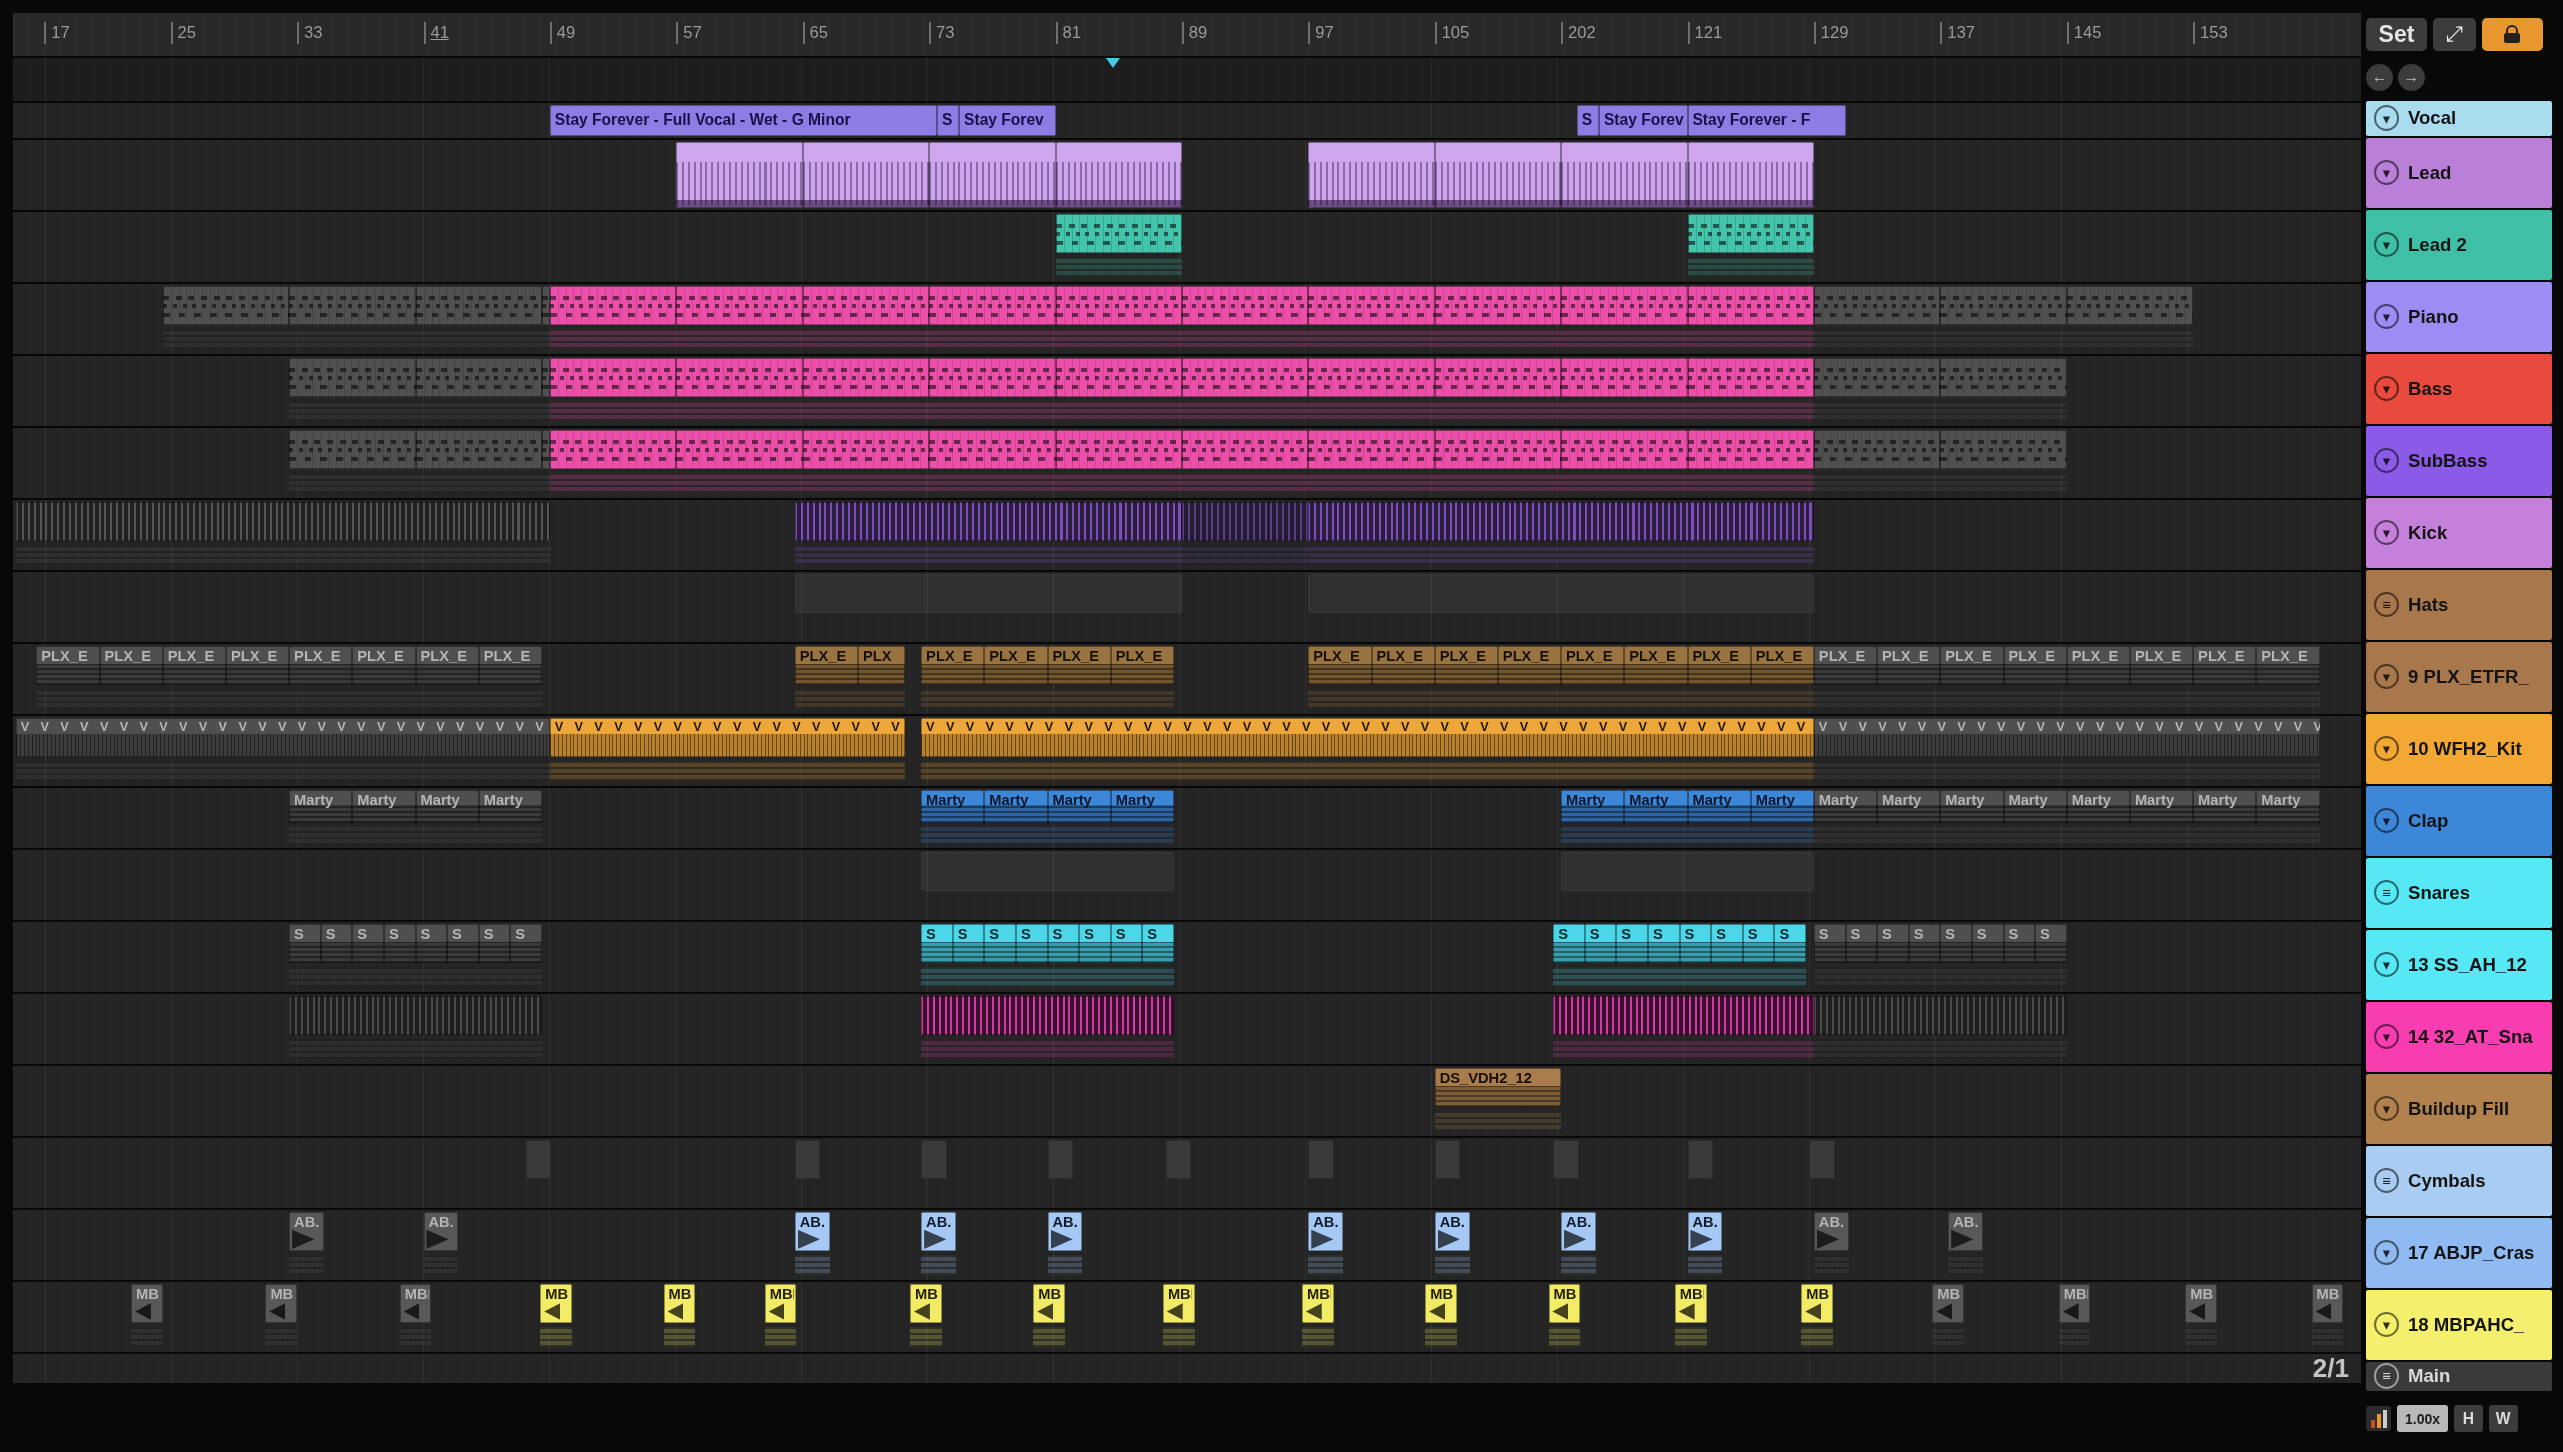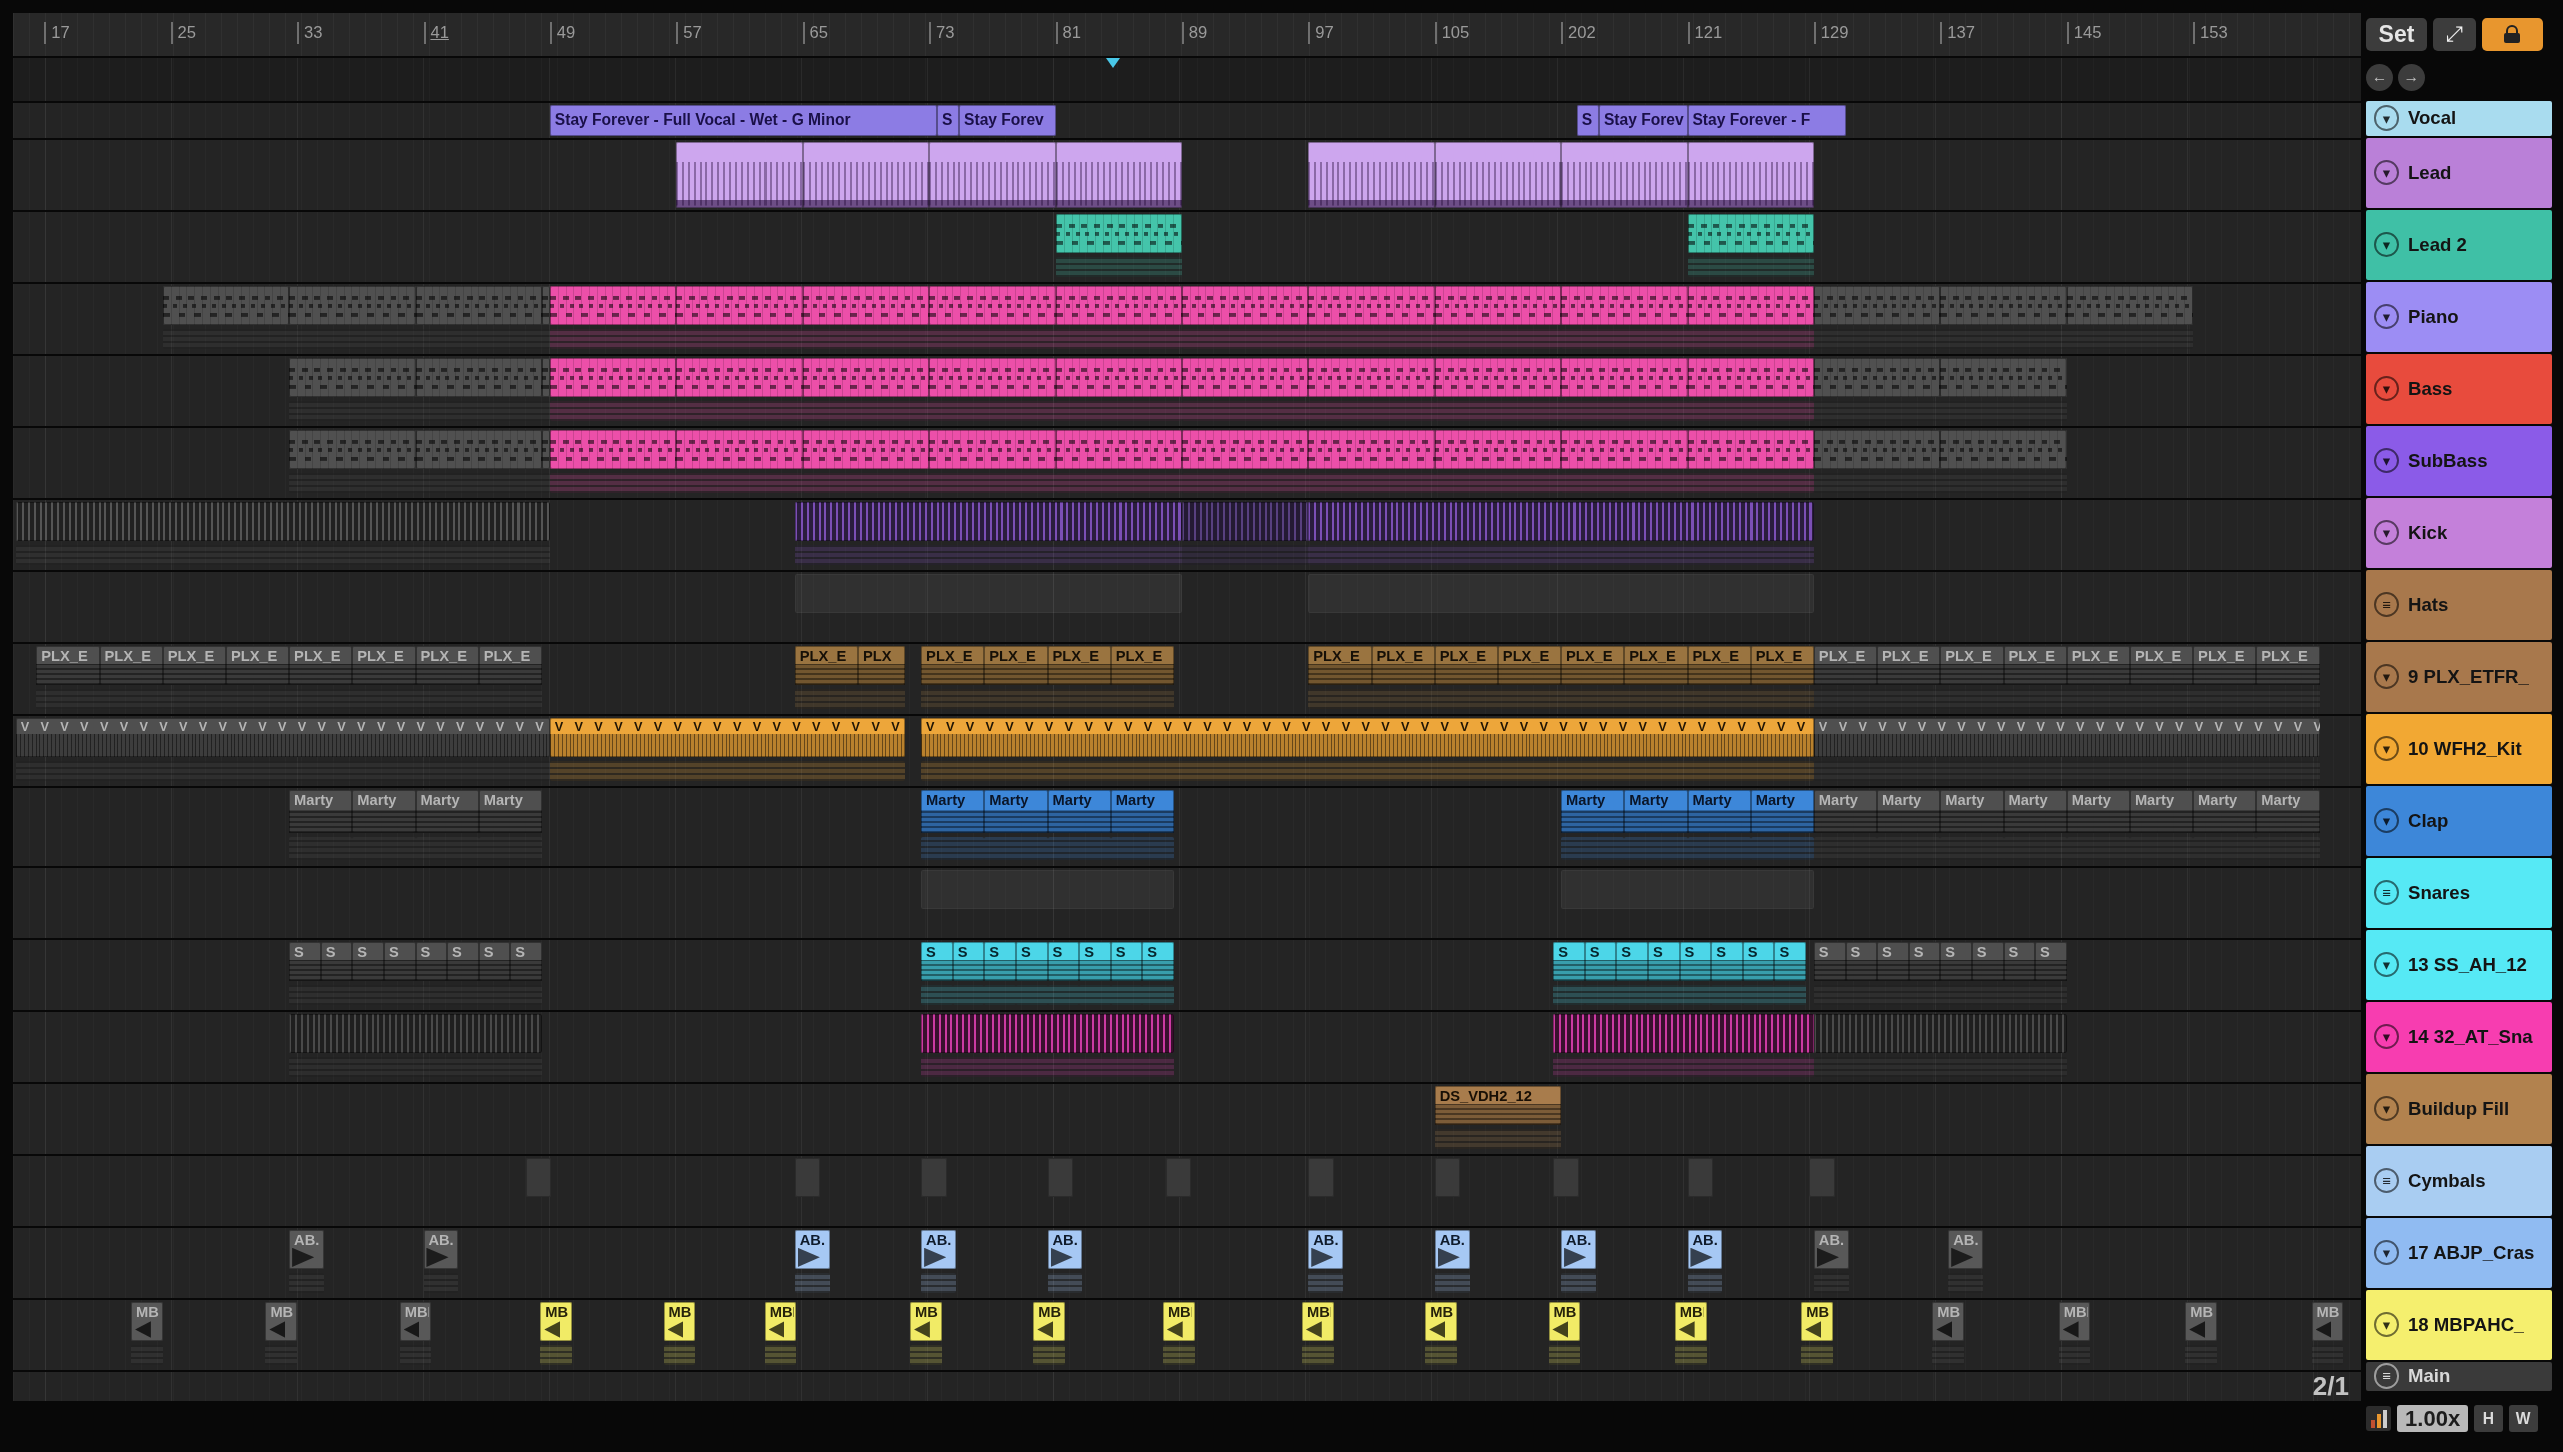--- a/index.html
+++ b/index.html
@@ -107,21 +107,21 @@
   
   .corner { position:absolute; left:2366px; top:1399px; width:191px; height:39px;
             display:flex; align-items:center; gap:5.9px; }
   .meter-icon { width:25.4px; height:25.4px; background:#2c2c2c; border-radius:2.9px;
                 display:flex; align-items:flex-end; justify-content:center; gap:2px; padding:2.9px; }
   .meter-icon i { display:block; width:3.9px; background:#e8962e; }
   .meter-icon i:nth-child(1){ height:8.8px; background:#c05030; }
   .meter-icon i:nth-child(2){ height:14.7px; }
   .meter-icon i:nth-child(3){ height:18.6px; background:#cccccc; }
   .zoom-box { height:27px; padding:0 7.8px; background:#b9b9b9; color:#1c1c1c; font-weight:bold;
-              font-size:22px; border-radius:2.9px; display:flex; align-items:center; }
+              font-size:14px; border-radius:2.9px; display:flex; align-items:center; }
   .hw-btn { width:29px; height:27px; background:#3c3c3c; color:#dcdcdc; font-weight:bold; font-size:15.6px;
             border-radius:2.9px; display:flex; align-items:center; justify-content:center; }
 </style>
 </head>
 <body>
 
 <div class="app">
 
   <div class="arrange">
     <div class="ruler" id="ruler">
@@ -344,21 +344,21 @@
           <div class="clip k-vclip subbed" style="left: 22.88%; width: 15.141%; --c: #eda63a; --t: #201505;">
             <span class="cl">V V V V V V V V V V V V V V V V V V V V V V V V V V V V V V V V V V V V V V V V V V V V V V V V V V V V V V V V V V V V V V V V V V V V V V V V V V V V V V V V V V V V V V V V V V V V V V V V V V V V V V V V V V V V V V V V V V V V V V V V V V V V V V V V V V V V V V V V V V V V V V V V V V V V V V V V V V V V V V V V V V V V V V V V V V V V V V V V V V V V V V V V V V V V V V V V V V V V V V V V </span>
           </div>
           <div class="clip k-vclip subbed" style="left: 38.694%; width: 38.022%; --c: #eda63a; --t: #201505;">
             <span class="cl">V V V V V V V V V V V V V V V V V V V V V V V V V V V V V V V V V V V V V V V V V V V V V V V V V V V V V V V V V V V V V V V V V V V V V V V V V V V V V V V V V V V V V V V V V V V V V V V V V V V V V V V V V V V V V V V V V V V V V V V V V V V V V V V V V V V V V V V V V V V V V V V V V V V V V V V V V V V V V V V V V V V V V V V V V V V V V V V V V V V V V V V V V V V V V V V V V V V V V V V V </span>
           </div>
           <div class="clip k-vclip subbed" style="left: 76.716%; width: 21.534%; --c: #4f4f4f; --t: #b5b5b5;">
             <span class="cl">V V V V V V V V V V V V V V V V V V V V V V V V V V V V V V V V V V V V V V V V V V V V V V V V V V V V V V V V V V V V V V V V V V V V V V V V V V V V V V V V V V V V V V V V V V V V V V V V V V V V V V V V V V V V V V V V V V V V V V V V V V V V V V V V V V V V V V V V V V V V V V V V V V V V V V V V V V V V V V V V V V V V V V V V V V V V V V V V V V V V V V V V V V V V V V V V V V V V V V V V </span>
           </div>
         </div>
-        <div class="lane" style="height: 78px;">
+        <div class="lane" style="height: 60px;">
           <div class="clip k-sample subbed" style="left: 11.777%; width: 2.692%; --c: #4f4f4f; --t: #b5b5b5;">
             <span class="cl">Marty</span>
           </div>
           <div class="clip k-sample subbed" style="left: 14.468%; width: 2.692%; --c: #4f4f4f; --t: #b5b5b5;">
             <span class="cl">Marty</span>
           </div>
           <div class="clip k-sample subbed" style="left: 17.16%; width: 2.692%; --c: #4f4f4f; --t: #b5b5b5;">
             <span class="cl">Marty</span>
           </div>
           <div class="clip k-sample subbed" style="left: 19.852%; width: 2.692%; --c: #4f4f4f; --t: #b5b5b5;">

